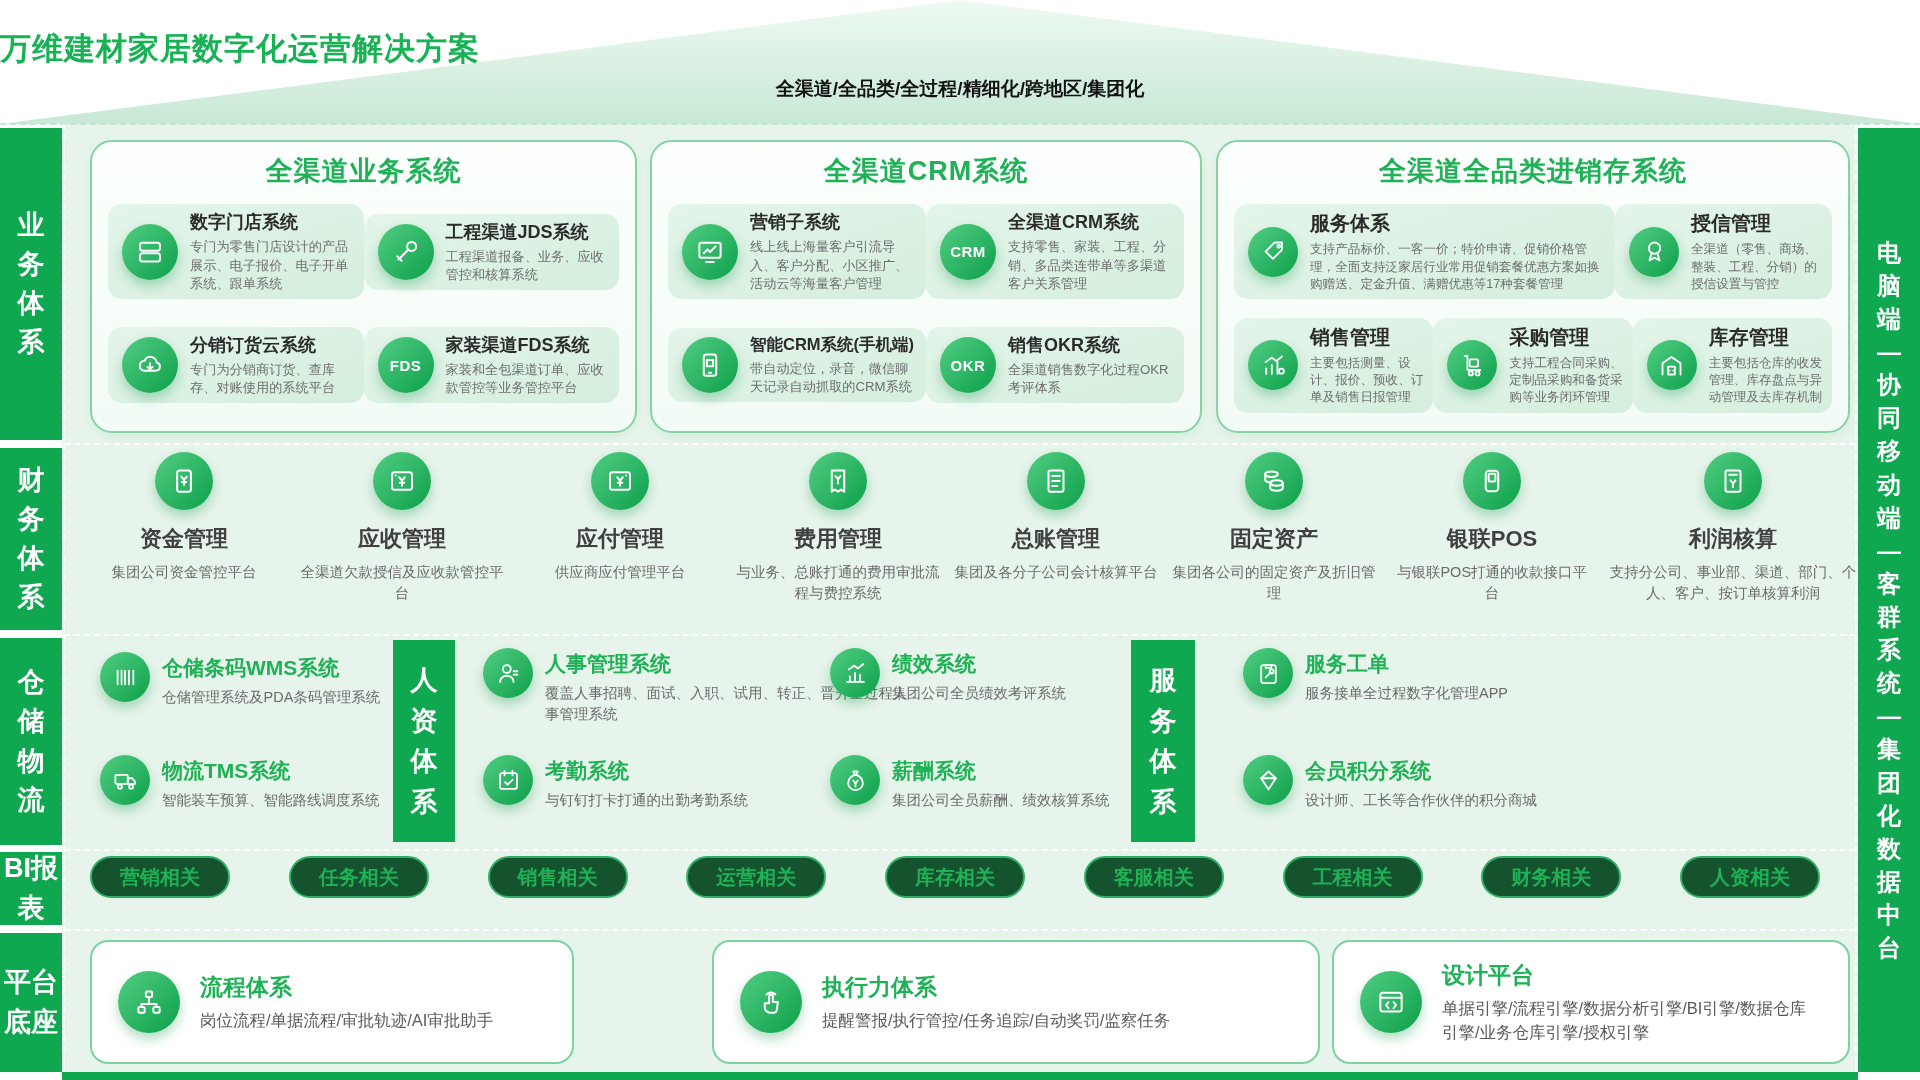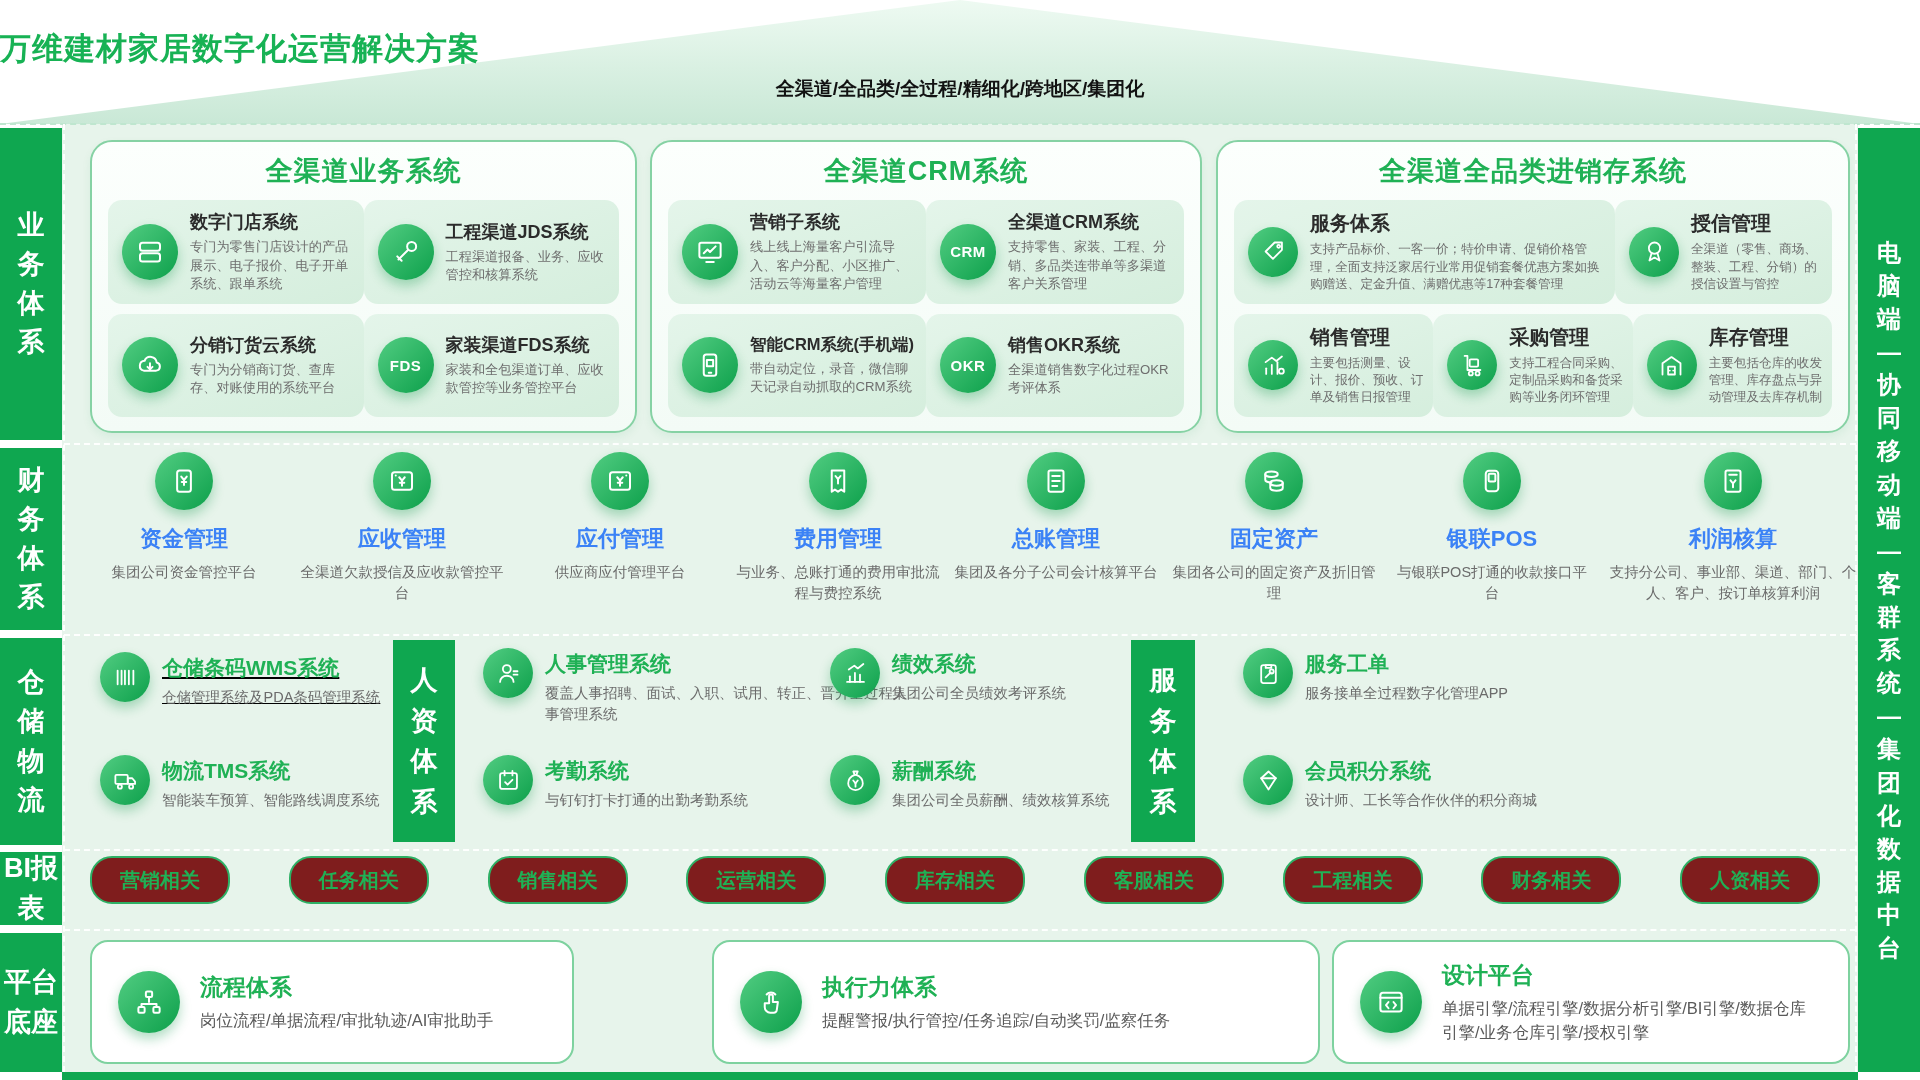--- a/index.html
+++ b/index.html
@@ -19,52 +19,52 @@
   
   .sideblock{position:absolute;background:#0fa750;color:#fff;font-weight:bold;
         display:flex;align-items:center;justify-content:center;}
   .sideblock span{display:block;margin:0 auto;word-break:break-all;text-align:center;line-height:1.45;font-size:27px;}
   .rightbar span{font-size:24px;line-height:1.38;}
   
   .sec{position:absolute;top:140px;height:293px;background:linear-gradient(180deg,#fcfffd,#f3fbf6);
         border:2px solid #86d2a4;border-radius:22px;box-shadow:0 4px 10px rgba(20,140,70,.07);box-sizing:border-box;}
   .sec-title{text-align:center;font-size:27px;font-weight:bold;color:#1fb155;margin-top:11px;letter-spacing:1px;}
   .cols{position:absolute;left:16px;right:16px;top:58px;bottom:14px;display:flex;flex-direction:column;gap:10px;}
-  .row{flex:1;display:flex;min-height:0;}
+  .row{flex:1;display:flex;min-height:0;align-items:center;}
   .mini{flex:1;background:linear-gradient(160deg,#e4f5ea,#d5eedd);border-radius:14px;
         display:flex;align-items:center;gap:12px;padding:6px 10px 6px 14px;min-width:0;box-sizing:border-box;}
   .mini .t{display:block;font-size:18px;font-weight:bold;color:#2b2b2b;margin-bottom:4px;}
   .mini .t-sm{font-size:16.5px;}
   .mini .d{display:block;font-size:13.2px;color:#6e6e6e;line-height:1.38;}
   
   .ic{flex:none;width:56px;height:56px;border-radius:50%;
         background:linear-gradient(135deg,#52cd82,#0da04b);
         display:flex;align-items:center;justify-content:center;
         box-shadow:0 6px 12px rgba(16,150,70,.32);}
   .ic svg{width:30px;height:30px;stroke:#fff;fill:none;stroke-width:1.6;stroke-linecap:round;stroke-linejoin:round;}
   .ic .ict{color:#fff;font-weight:bold;font-size:15px;letter-spacing:.5px;}
   .ic-sm{width:50px;height:50px;}
   .ic-sm svg{width:27px;height:27px;}
   
   #fin{position:absolute;left:82px;top:452px;width:1776px;display:flex;justify-content:space-between;}
   .fin{width:204px;text-align:center;}
   .fin.wide{width:250px;}
   .fin .ic{margin:0 auto;width:58px;height:58px;}
-  .fin .t{font-size:22px;font-weight:bold;color:#3b82f6;margin:14px 0 8px;}
+  .fin .t{font-size:22px;font-weight:bold;color:#404040;margin:14px 0 8px;}
   .fin .d{font-size:14.5px;color:#6b6b6b;line-height:1.45;}
   
   .hitem{position:absolute;display:flex;gap:12px;align-items:flex-start;}
   .hitem .t{display:block;font-size:21px;font-weight:bold;color:#1fb155;margin:2px 0 5px;}
   .hitem .d{display:block;font-size:14.5px;color:#6b6b6b;line-height:1.42;}
   .vblock{position:absolute;background:#0fa750;color:#fff;font-weight:bold;
         display:flex;align-items:center;justify-content:center;}
   .vblock span{display:block;margin:0 auto;width:29px;word-break:break-all;text-align:center;font-size:27px;line-height:1.5;}
   
   #bi{position:absolute;left:90px;top:856px;width:1730px;display:flex;justify-content:space-between;}
-  .pill{height:48px;padding:0 28px;border:2px solid #2eb065;border-radius:22px;background:#7f1d1d;
+  .pill{height:42px;padding:0 28px;border:2px solid #2eb065;border-radius:22px;background:#14532d;
         color:#1fb155;font-weight:bold;font-size:20px;display:flex;align-items:center;justify-content:center;
         box-sizing:border-box;cursor:pointer;}
   
   .plat{position:absolute;top:940px;height:124px;background:#fff;border:2px solid #7ed29f;border-radius:18px;
         display:flex;align-items:center;gap:20px;padding:0 26px;box-sizing:border-box;}
   .plat .ic{width:62px;height:62px;}
   .plat .t{display:block;font-size:23px;font-weight:bold;color:#1fb155;margin-bottom:6px;}
   .plat .d{display:block;font-size:16.5px;color:#5a5a5a;line-height:1.4;}
   .botbar{position:absolute;left:62px;top:1072px;width:1796px;height:8px;background:#0fa750;}
   .mtxt{min-width:0;}
@@ -386,21 +386,21 @@
             <path d="M9 7h6"></path>
             <path d="M10 11.5l2 2.5 2-2.5"></path>
             <path d="M12 14v3"></path>
           </svg>
         </span>
       <div class="t">利润核算</div>
       <div class="d">支持分公司、事业部、渠道、部门、个人、客户、按订单核算利润</div>
     </div>
   </div>
 
-  <div class="hitem" style="left:100px;top:652px;text-decoration:underline;">
+  <div class="hitem" style="left:100px;top:652px;">
     <span class="ic ic-sm">
         <svg viewBox="0 0 24 24">
           <path d="M5 6v12"></path>
           <path d="M8.5 6v12"></path>
           <path d="M11.5 6v12"></path>
           <path d="M15 6v12"></path>
           <path d="M19 6v12"></path>
         </svg>
       </span>
     <span style="max-width:235px;">

